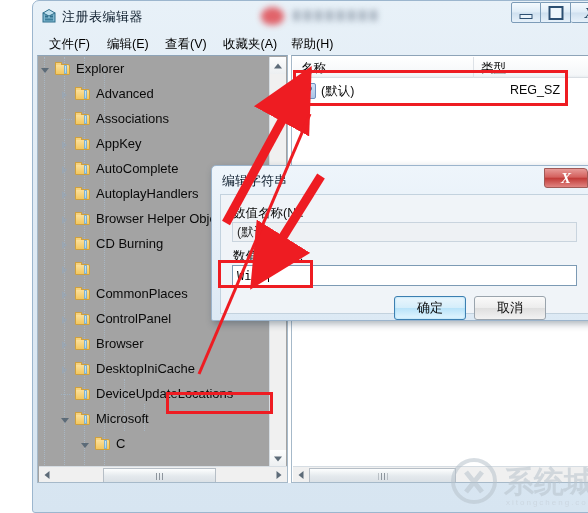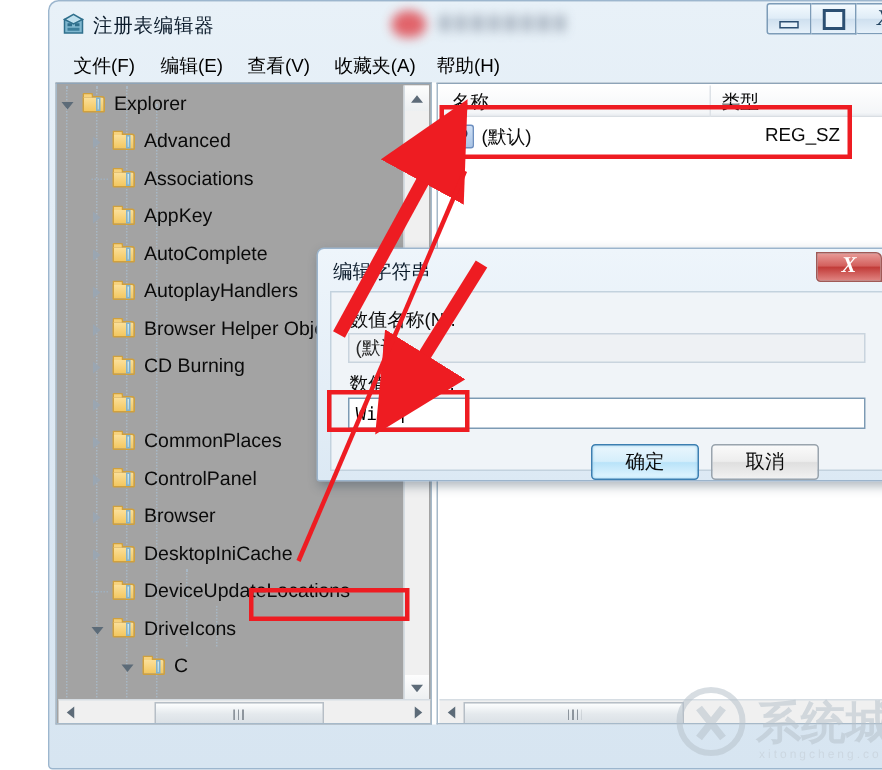--- a/index.html
+++ b/index.html
@@ -702,21 +702,21 @@
               </div>
               <div class="tree-label" style="left: 57px;">DeviceUpdateLocations</div>
             </div>
             <div class="tree-row">
               <div class="expander expanded" style="left: 22px;"></div>
               <div class="folder-icon" style="left: 36px;">
                 <div class="back"></div>
                 <div class="tab"></div>
                 <div class="spine"></div>
               </div>
-              <div class="tree-label" style="left: 57px;">DriveIcons</div>
+              <div class="tree-label" style="left: 57px;">Microsoft</div>
             </div>
             <div class="tree-row">
               <div class="expander expanded" style="left: 42px;"></div>
               <div class="folder-icon" style="left: 56px;">
                 <div class="back"></div>
                 <div class="tab"></div>
                 <div class="spine"></div>
               </div>
               <div class="tree-label" style="left: 77px;">C</div>
             </div>

